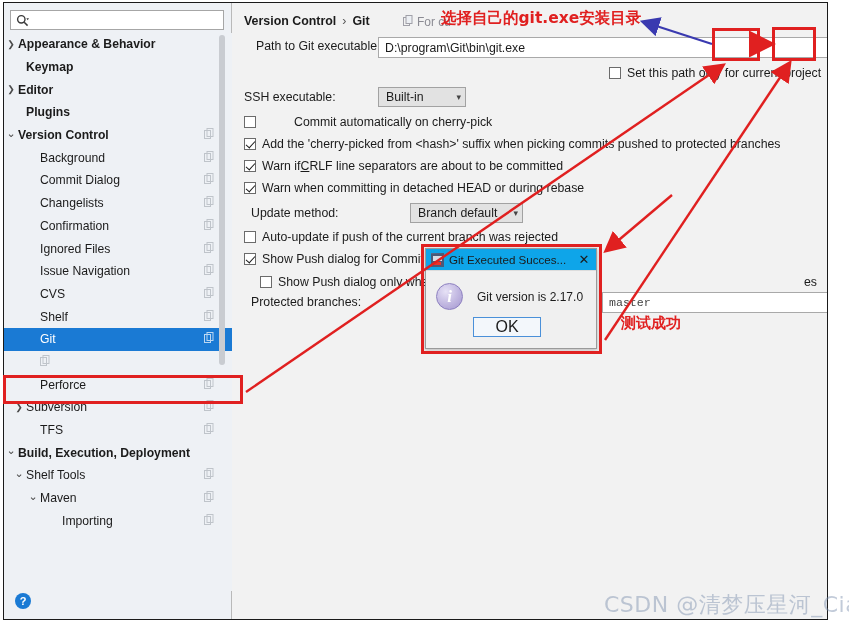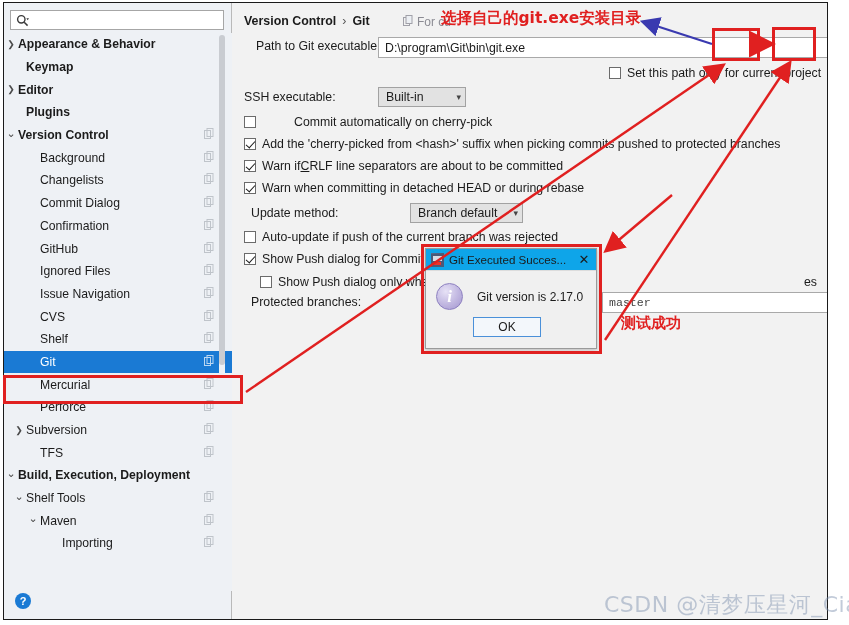--- a/index.html
+++ b/index.html
@@ -226,21 +226,21 @@
     flex: 0 0 27px;
   }
   #dialog-msg {
     margin-left: 14px;
     font-size: 12px; color: #1b1b1b; white-space: nowrap;
   }
   #dialog-ok {
     position: absolute; left: 47px; top: 68px;
     width: 68px; height: 20px;
     border: 1px solid #4a90d9; background: #f3f7fb;
-    font-size: 12px; color: #1b1b1b;
+    font-size: 16px; color: #1b1b1b;
     display: flex; align-items: center; justify-content: center;
   }
 
   
   .ann-box {
     position: absolute;
     border: 3px solid #e02020;
     z-index: 60;
     pointer-events: none;
   }
@@ -328,45 +328,37 @@
             <div class="node">
               <span class="arrow" style="margin-left: 22px;"></span>
               <span class="lbl">Background</span>
               <span class="copyicon"><svg width="10" height="11" viewBox="0 0 10 11">
                   <rect x="0.5" y="2.5" width="6" height="8" fill="none" stroke="#9aa0a8" stroke-width="1"></rect>
                   <rect x="3" y="0.5" width="6" height="8" fill="none" stroke="#9aa0a8" stroke-width="1"></rect>
                 </svg></span>
             </div>
             <div class="node">
               <span class="arrow" style="margin-left: 22px;"></span>
+              <span class="lbl">Commit Dialog</span>
+              <span class="copyicon"><svg width="10" height="11" viewBox="0 0 10 11">
+                  <rect x="0.5" y="2.5" width="6" height="8" fill="none" stroke="#9aa0a8" stroke-width="1"></rect>
+                  <rect x="3" y="0.5" width="6" height="8" fill="none" stroke="#9aa0a8" stroke-width="1"></rect>
+                </svg></span>
+            </div>
+            <div class="node">
+              <span class="arrow" style="margin-left: 22px;"></span>
               <span class="lbl">Changelists</span>
               <span class="copyicon"><svg width="10" height="11" viewBox="0 0 10 11">
                   <rect x="0.5" y="2.5" width="6" height="8" fill="none" stroke="#9aa0a8" stroke-width="1"></rect>
                   <rect x="3" y="0.5" width="6" height="8" fill="none" stroke="#9aa0a8" stroke-width="1"></rect>
                 </svg></span>
             </div>
             <div class="node">
               <span class="arrow" style="margin-left: 22px;"></span>
-              <span class="lbl">Commit Dialog</span>
-              <span class="copyicon"><svg width="10" height="11" viewBox="0 0 10 11">
-                  <rect x="0.5" y="2.5" width="6" height="8" fill="none" stroke="#9aa0a8" stroke-width="1"></rect>
-                  <rect x="3" y="0.5" width="6" height="8" fill="none" stroke="#9aa0a8" stroke-width="1"></rect>
-                </svg></span>
-            </div>
-            <div class="node">
-              <span class="arrow" style="margin-left: 22px;"></span>
               <span class="lbl">Confirmation</span>
-              <span class="copyicon"><svg width="10" height="11" viewBox="0 0 10 11">
-                  <rect x="0.5" y="2.5" width="6" height="8" fill="none" stroke="#9aa0a8" stroke-width="1"></rect>
-                  <rect x="3" y="0.5" width="6" height="8" fill="none" stroke="#9aa0a8" stroke-width="1"></rect>
-                </svg></span>
-            </div>
-            <div class="node">
-              <span class="arrow" style="margin-left: 22px;"></span>
-              <span class="lbl">GitHub</span>
               <span class="copyicon"><svg width="10" height="11" viewBox="0 0 10 11">
                   <rect x="0.5" y="2.5" width="6" height="8" fill="none" stroke="#9aa0a8" stroke-width="1"></rect>
                   <rect x="3" y="0.5" width="6" height="8" fill="none" stroke="#9aa0a8" stroke-width="1"></rect>
                 </svg></span>
             </div>
             <div class="node">
               <span class="arrow" style="margin-left: 22px;"></span>
               <span class="lbl">Ignored Files</span>
               <span class="copyicon"><svg width="10" height="11" viewBox="0 0 10 11">
                   <rect x="0.5" y="2.5" width="6" height="8" fill="none" stroke="#9aa0a8" stroke-width="1"></rect>
@@ -400,21 +392,20 @@
             <div class="node selected">
               <span class="arrow" style="margin-left: 22px;"></span>
               <span class="lbl">Git</span>
               <span class="copyicon"><svg width="10" height="11" viewBox="0 0 10 11">
                   <rect x="0.5" y="2.5" width="6" height="8" fill="none" stroke="#d8e8f8" stroke-width="1"></rect>
                   <rect x="3" y="0.5" width="6" height="8" fill="none" stroke="#d8e8f8" stroke-width="1"></rect>
                 </svg></span>
             </div>
             <div class="node">
               <span class="arrow" style="margin-left: 22px;"></span>
-              <span class="lbl">Mercurial</span>
               <span class="copyicon"><svg width="10" height="11" viewBox="0 0 10 11">
                   <rect x="0.5" y="2.5" width="6" height="8" fill="none" stroke="#9aa0a8" stroke-width="1"></rect>
                   <rect x="3" y="0.5" width="6" height="8" fill="none" stroke="#9aa0a8" stroke-width="1"></rect>
                 </svg></span>
             </div>
             <div class="node">
               <span class="arrow" style="margin-left: 22px;"></span>
               <span class="lbl">Perforce</span>
               <span class="copyicon"><svg width="10" height="11" viewBox="0 0 10 11">
                   <rect x="0.5" y="2.5" width="6" height="8" fill="none" stroke="#9aa0a8" stroke-width="1"></rect>

